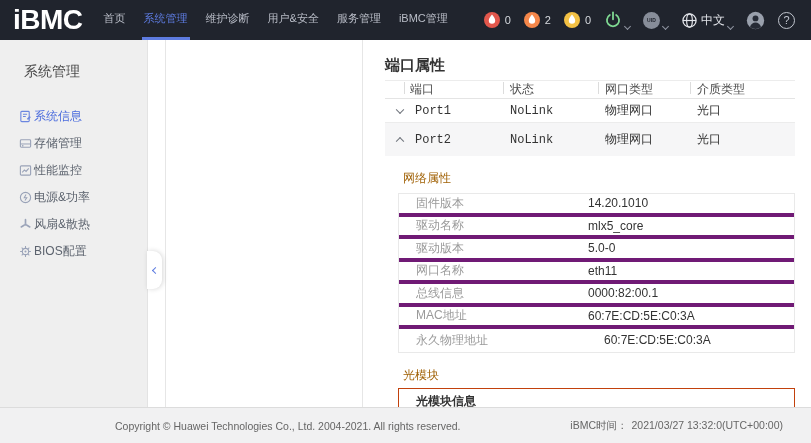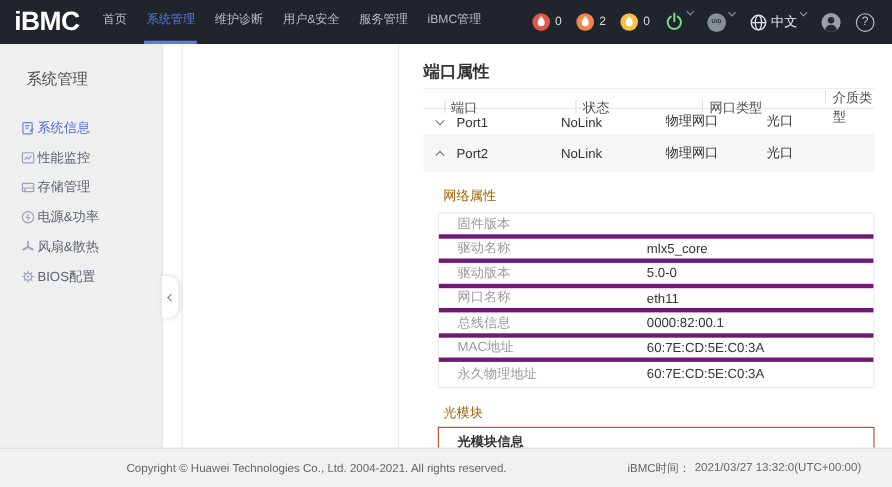--- a/index.html
+++ b/index.html
@@ -5,32 +5,32 @@
   * { margin:0; padding:0; box-sizing:border-box; }
   html,body { width:811px; height:443px; }
   body {
     font-family:"Liberation Sans","DejaVu Sans",sans-serif;
     background:#fff; overflow:hidden; position:relative;
     width:811px; height:443px; font-size:12px; color:#333;
   }
   
   .navbar { position:absolute; left:0; top:0; width:811px; height:40px;
     background:#20242d; display:flex; align-items:center; z-index:5; }
-  .logo { color:#fff; font-size:24px; font-weight:bold; letter-spacing:-.5px;
+  .logo { color:#fff; font-size:28px; font-weight:bold; letter-spacing:-.5px;
     padding:0 12px 0 13px; line-height:40px; }
   .nav-items { display:flex; height:40px; }
   .nav-item { color:#b9bdc7; font-size:11px; line-height:37px; height:40px;
     padding:0 2px; margin:0 7px; cursor:pointer; border-bottom:3px solid transparent; }
   .nav-item.active { color:#5d7be0; border-bottom-color:#5d7be0; }
   .nav-right { margin-left:auto; display:flex; align-items:center; gap:13px; padding-right:16px; }
   .alarm { display:flex; align-items:center; gap:5px; cursor:pointer; }
   .alarm-badge { width:16px; height:16px; border-radius:50%; display:flex;
     align-items:center; justify-content:center; }
   .alarm-count { color:#d6d9de; font-size:11px; }
-  .nav-ctl { display:flex; align-items:flex-start; gap:3px; cursor:pointer; }
+  .nav-ctl { display:flex; align-items:flex-end; gap:3px; cursor:pointer; }
   .chev { display:inline-block; width:5px; height:5px;
     border-right:1.5px solid #8f95a1; border-bottom:1.5px solid #8f95a1; }
   .chev.down { transform:rotate(45deg); margin-top:-3px; }
   .uid-circle { width:17px; height:17px; border-radius:50%; background:#878d99;
     color:#20242d; font-size:5px; font-weight:bold; display:flex; align-items:center;
     justify-content:center; letter-spacing:.2px; }
   .lang-label { color:#e3e5ea; font-size:12px; }
   .help-circle { width:17px; height:17px; border-radius:50%; border:1.5px solid #c2c7d0;
     color:#c2c7d0; font-size:11px; display:flex; align-items:center; justify-content:center; cursor:pointer; }
   
@@ -49,40 +49,40 @@
     display:flex; align-items:center; justify-content:center; cursor:pointer; z-index:4; }
   .collapse-tab .chev { border-color:#5d7be0; transform:rotate(135deg); margin-left:2px; }
   
   .vline { position:absolute; top:40px; width:1px; height:385px; background:#e6e6e6; }
   
   .main { position:absolute; left:363px; top:40px; width:448px; height:385px; overflow:hidden; }
   .page-title { font-size:15px; font-weight:bold; color:#333; margin:16px 0 0 22px; }
   .port-table { margin:5px 0 0 22px; width:410px; }
   .pt-header { display:grid; grid-template-columns:118px 95px 92px 1fr; height:19px;
     border-top:1px solid #ececec; border-bottom:1px solid #e4e4e4; align-items:center;
-    color:#4d4d4d;gap:20px; }
+    color:#4d4d4d; }
   .pt-header .hcell { position:relative; padding-left:7px; }
   .pt-header .hcell:first-child { padding-left:25px; }
   .hcell::before { content:""; position:absolute; left:0; top:1px; width:1px; height:12px; background:#dcdcdc; }
   .hcell:first-child::before { left:19px; }
   .pt-row { display:grid; grid-template-columns:118px 95px 92px 1fr; align-items:center;
-    color:#333; cursor:pointer; }
+    color:#333; cursor:pointer;font-family:Liberation Mono, monospace; }
   .pt-row .cell { padding-left:7px; }
   .pt-row .cell:first-child { padding-left:30px; position:relative; }
   .row-chev { position:absolute; left:12px; top:50%; width:6px; height:6px;
     border-right:1.5px solid #70757d; border-bottom:1.5px solid #70757d; }
   .row-chev.down { transform:translateY(-70%) rotate(45deg); }
   .row-chev.up { transform:translateY(-30%) rotate(-135deg); }
   .pt-row.r1 { height:24px; border-bottom:1px solid #ececec; }
   .pt-row.r2 { height:33px; background:#f6f6f7; }
   .section-title { color:#a16207; font-size:12px; margin:14px 0 0 40px; }
   .kv-table { margin:6px 0 0 35px; width:397px; border:1px solid #e9e9e9; }
   .kv-row { display:grid; grid-template-columns:189px 1fr; height:22.5px; align-items:center;
     border-bottom:4px solid #701a75; }
-  .kv-row:last-child { border-bottom:none; }
+  .kv-row:last-child { border-bottom:none;gap:16px; }
   .kv-row .k { color:#9a9a9a; padding-left:17px; }
   .kv-row .v { color:#333; }
   .opt-table { margin:4px 0 0 35px; width:397px; border:1px solid #c2410c; }
   .opt-head { height:24px; line-height:24px; padding-left:17px; color:#333; font-weight:bold;
     border-bottom:1px solid #ececec; }
   .opt-row { display:grid; grid-template-columns:88px 100px 80px 1fr; height:26px; align-items:center; }
   .opt-row .lab { color:#9a9a9a; padding-left:17px; }
   .opt-row .val { color:#333; font-weight:bold; }
   .opt-row .val.right { text-align:right; padding-right:16px; }
   
@@ -174,35 +174,35 @@
             <rect x="2" y="1.5" width="9" height="11" rx="1" fill="none" stroke="currentColor" stroke-width="1.2"></rect>
             <path d="M4.3 4.5h4.4M4.3 7h3" stroke="currentColor" stroke-width="1.1"></path>
             <path d="M8.5 9.5l3-3 1.2 1.2-3 3z" fill="currentColor"></path>
           </svg>
       </span>
       <span>系统信息</span>
     </div>
     <div class="side-item">
       <span class="sicon">
         <svg width="13" height="13" viewBox="0 0 14 14">
-            <rect x="1.5" y="2" width="11" height="10" rx="1" fill="none" stroke="currentColor" stroke-width="1.2"></rect>
-            <path d="M3.5 9l2.3-2.6 1.8 1.6 2.9-3.2" fill="none" stroke="currentColor" stroke-width="1.2"></path>
-          </svg>
-      </span>
-      <span>性能监控</span>
-    </div>
-    <div class="side-item">
-      <span class="sicon">
-        <svg width="13" height="13" viewBox="0 0 14 14">
             <rect x="1.5" y="3" width="11" height="8" rx="1" fill="none" stroke="currentColor" stroke-width="1.2"></rect>
             <path d="M1.5 7.5h11" stroke="currentColor" stroke-width="1.1"></path>
             <circle cx="4" cy="9.4" r=".9" fill="currentColor"></circle>
           </svg>
       </span>
       <span>存储管理</span>
+    </div>
+    <div class="side-item">
+      <span class="sicon">
+        <svg width="13" height="13" viewBox="0 0 14 14">
+            <rect x="1.5" y="2" width="11" height="10" rx="1" fill="none" stroke="currentColor" stroke-width="1.2"></rect>
+            <path d="M3.5 9l2.3-2.6 1.8 1.6 2.9-3.2" fill="none" stroke="currentColor" stroke-width="1.2"></path>
+          </svg>
+      </span>
+      <span>性能监控</span>
     </div>
     <div class="side-item">
       <span class="sicon">
         <svg width="13" height="13" viewBox="0 0 14 14">
             <circle cx="7" cy="7" r="5.5" fill="none" stroke="currentColor" stroke-width="1.2"></circle>
             <path d="M7.6 3.8L5.6 7.2h2.8l-2 3" fill="none" stroke="currentColor" stroke-width="1.1"></path>
           </svg>
       </span>
       <span>电源&amp;功率</span>
     </div>
@@ -256,20 +256,21 @@
       <div class="cell">NoLink</div>
       <div class="cell">物理网口</div>
       <div class="cell">光口</div>
     </div>
   </div>
 
   <div class="section-title">网络属性</div>
   <div class="kv-table">
     <div class="kv-row">
         <div class="k">固件版本</div>
+        <div class="v">14.20.1010</div>
       </div>
     <div class="kv-row">
         <div class="k">驱动名称</div>
         <div class="v">mlx5_core</div>
       </div>
     <div class="kv-row">
         <div class="k">驱动版本</div>
         <div class="v">5.0-0</div>
       </div>
     <div class="kv-row">

